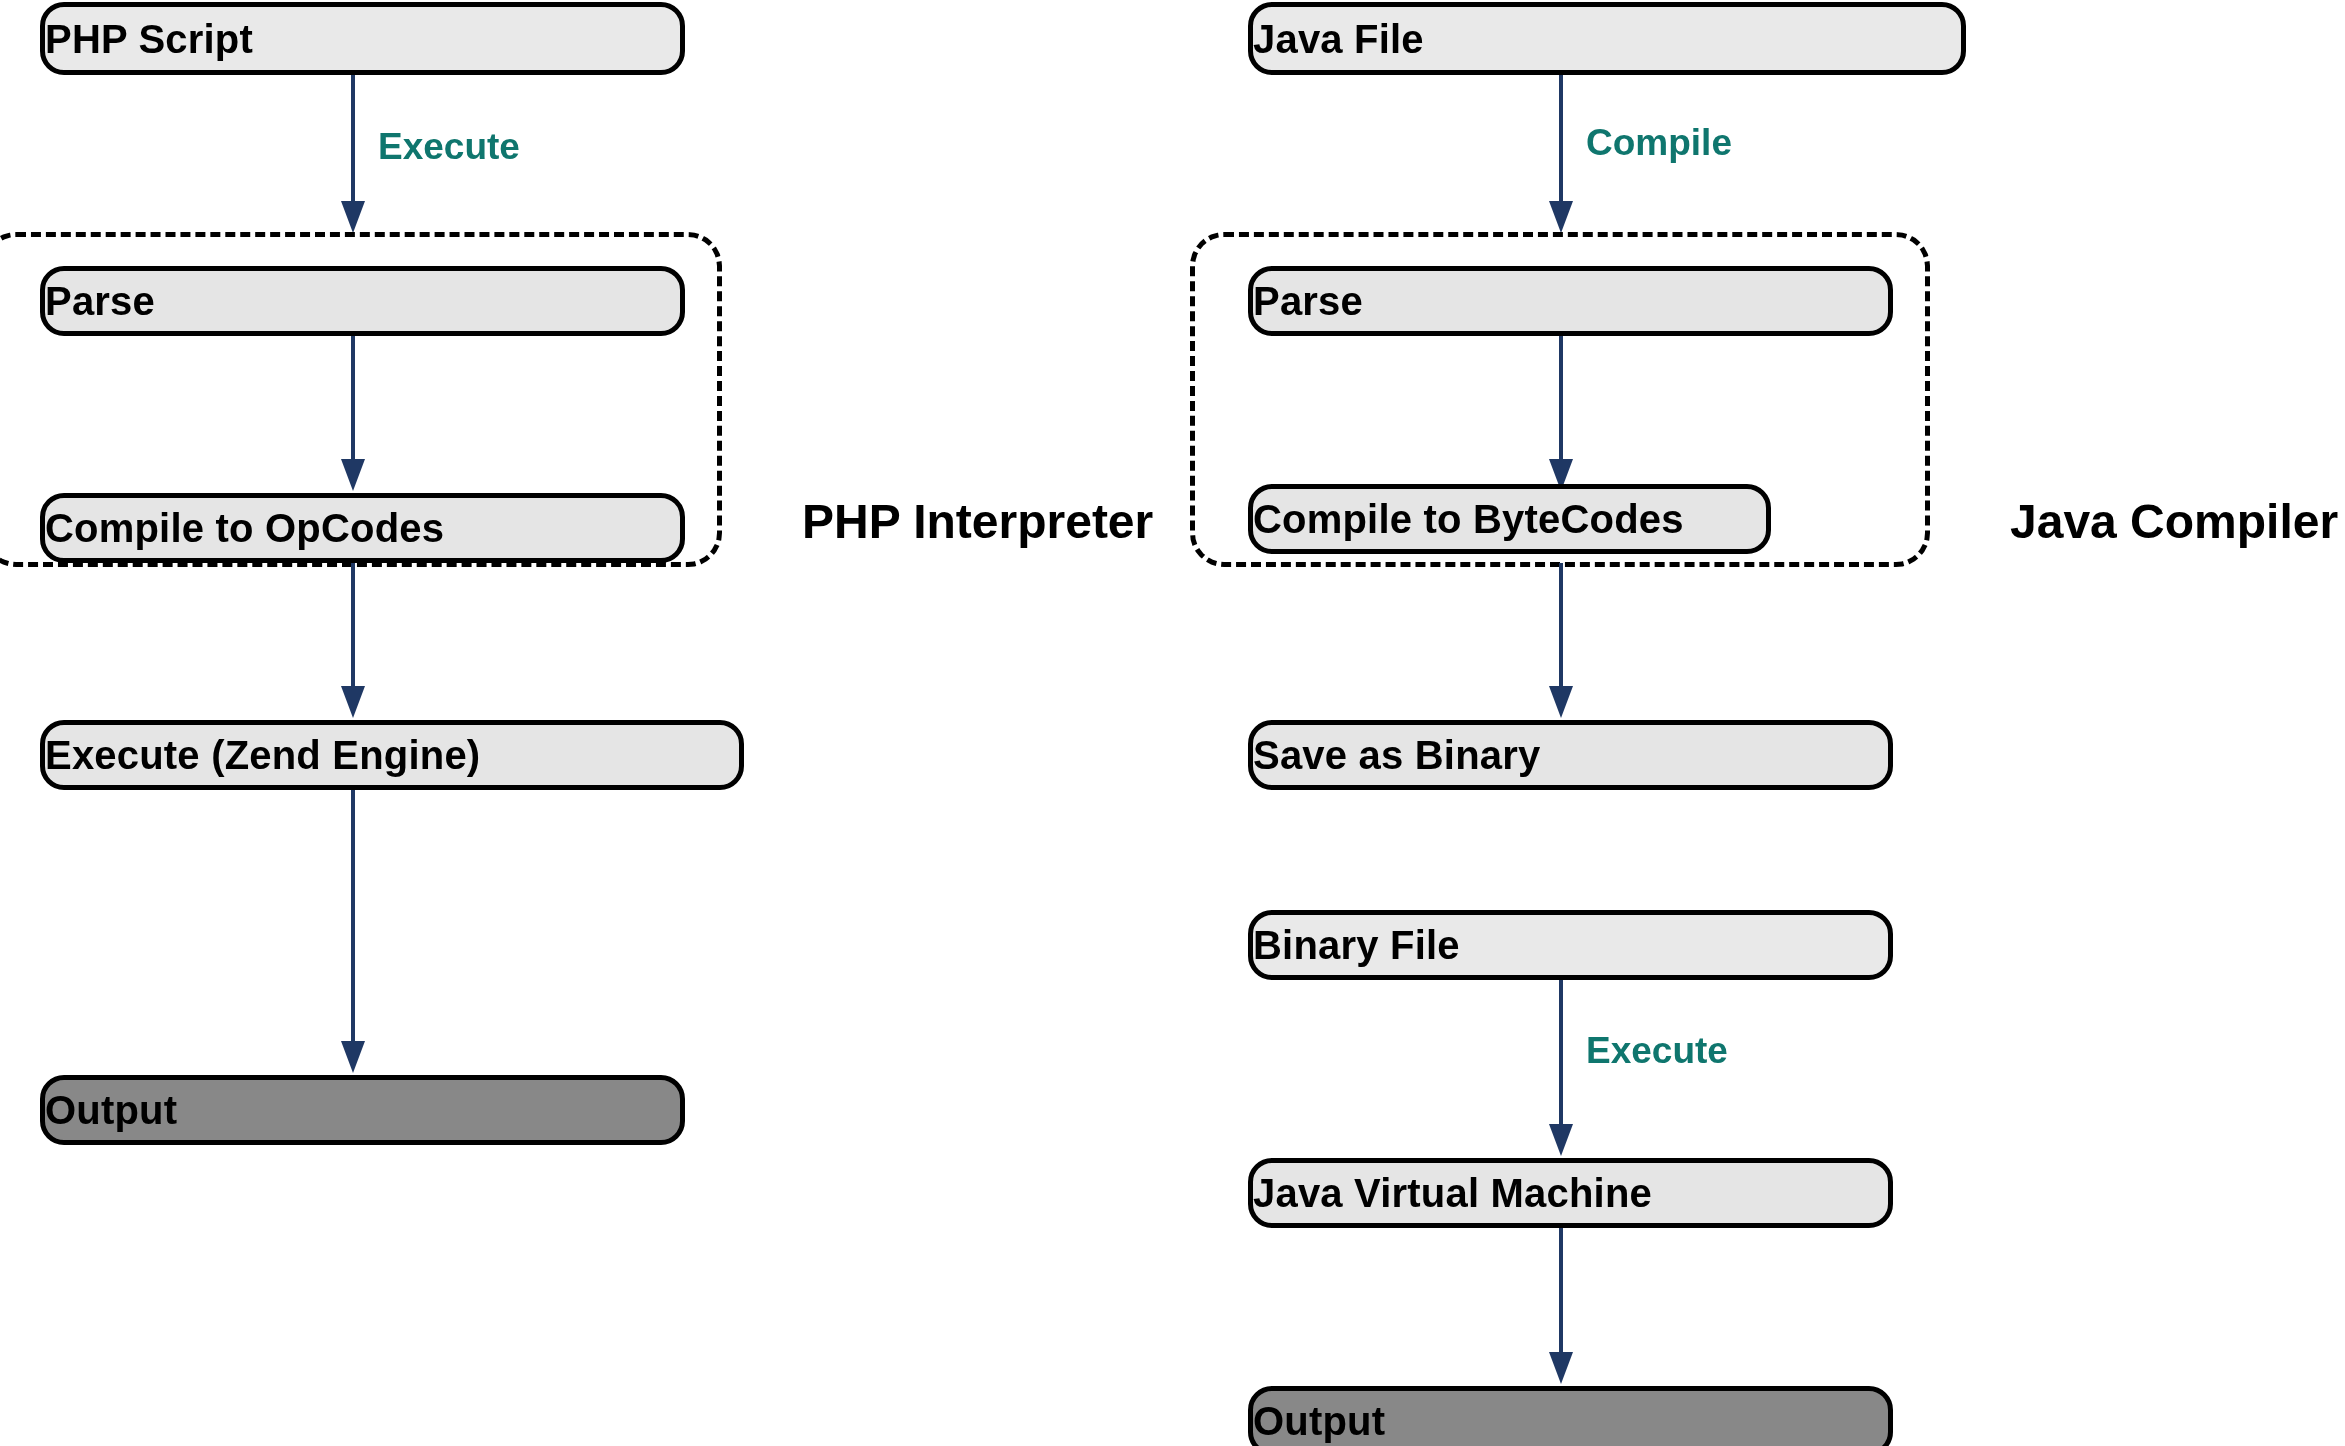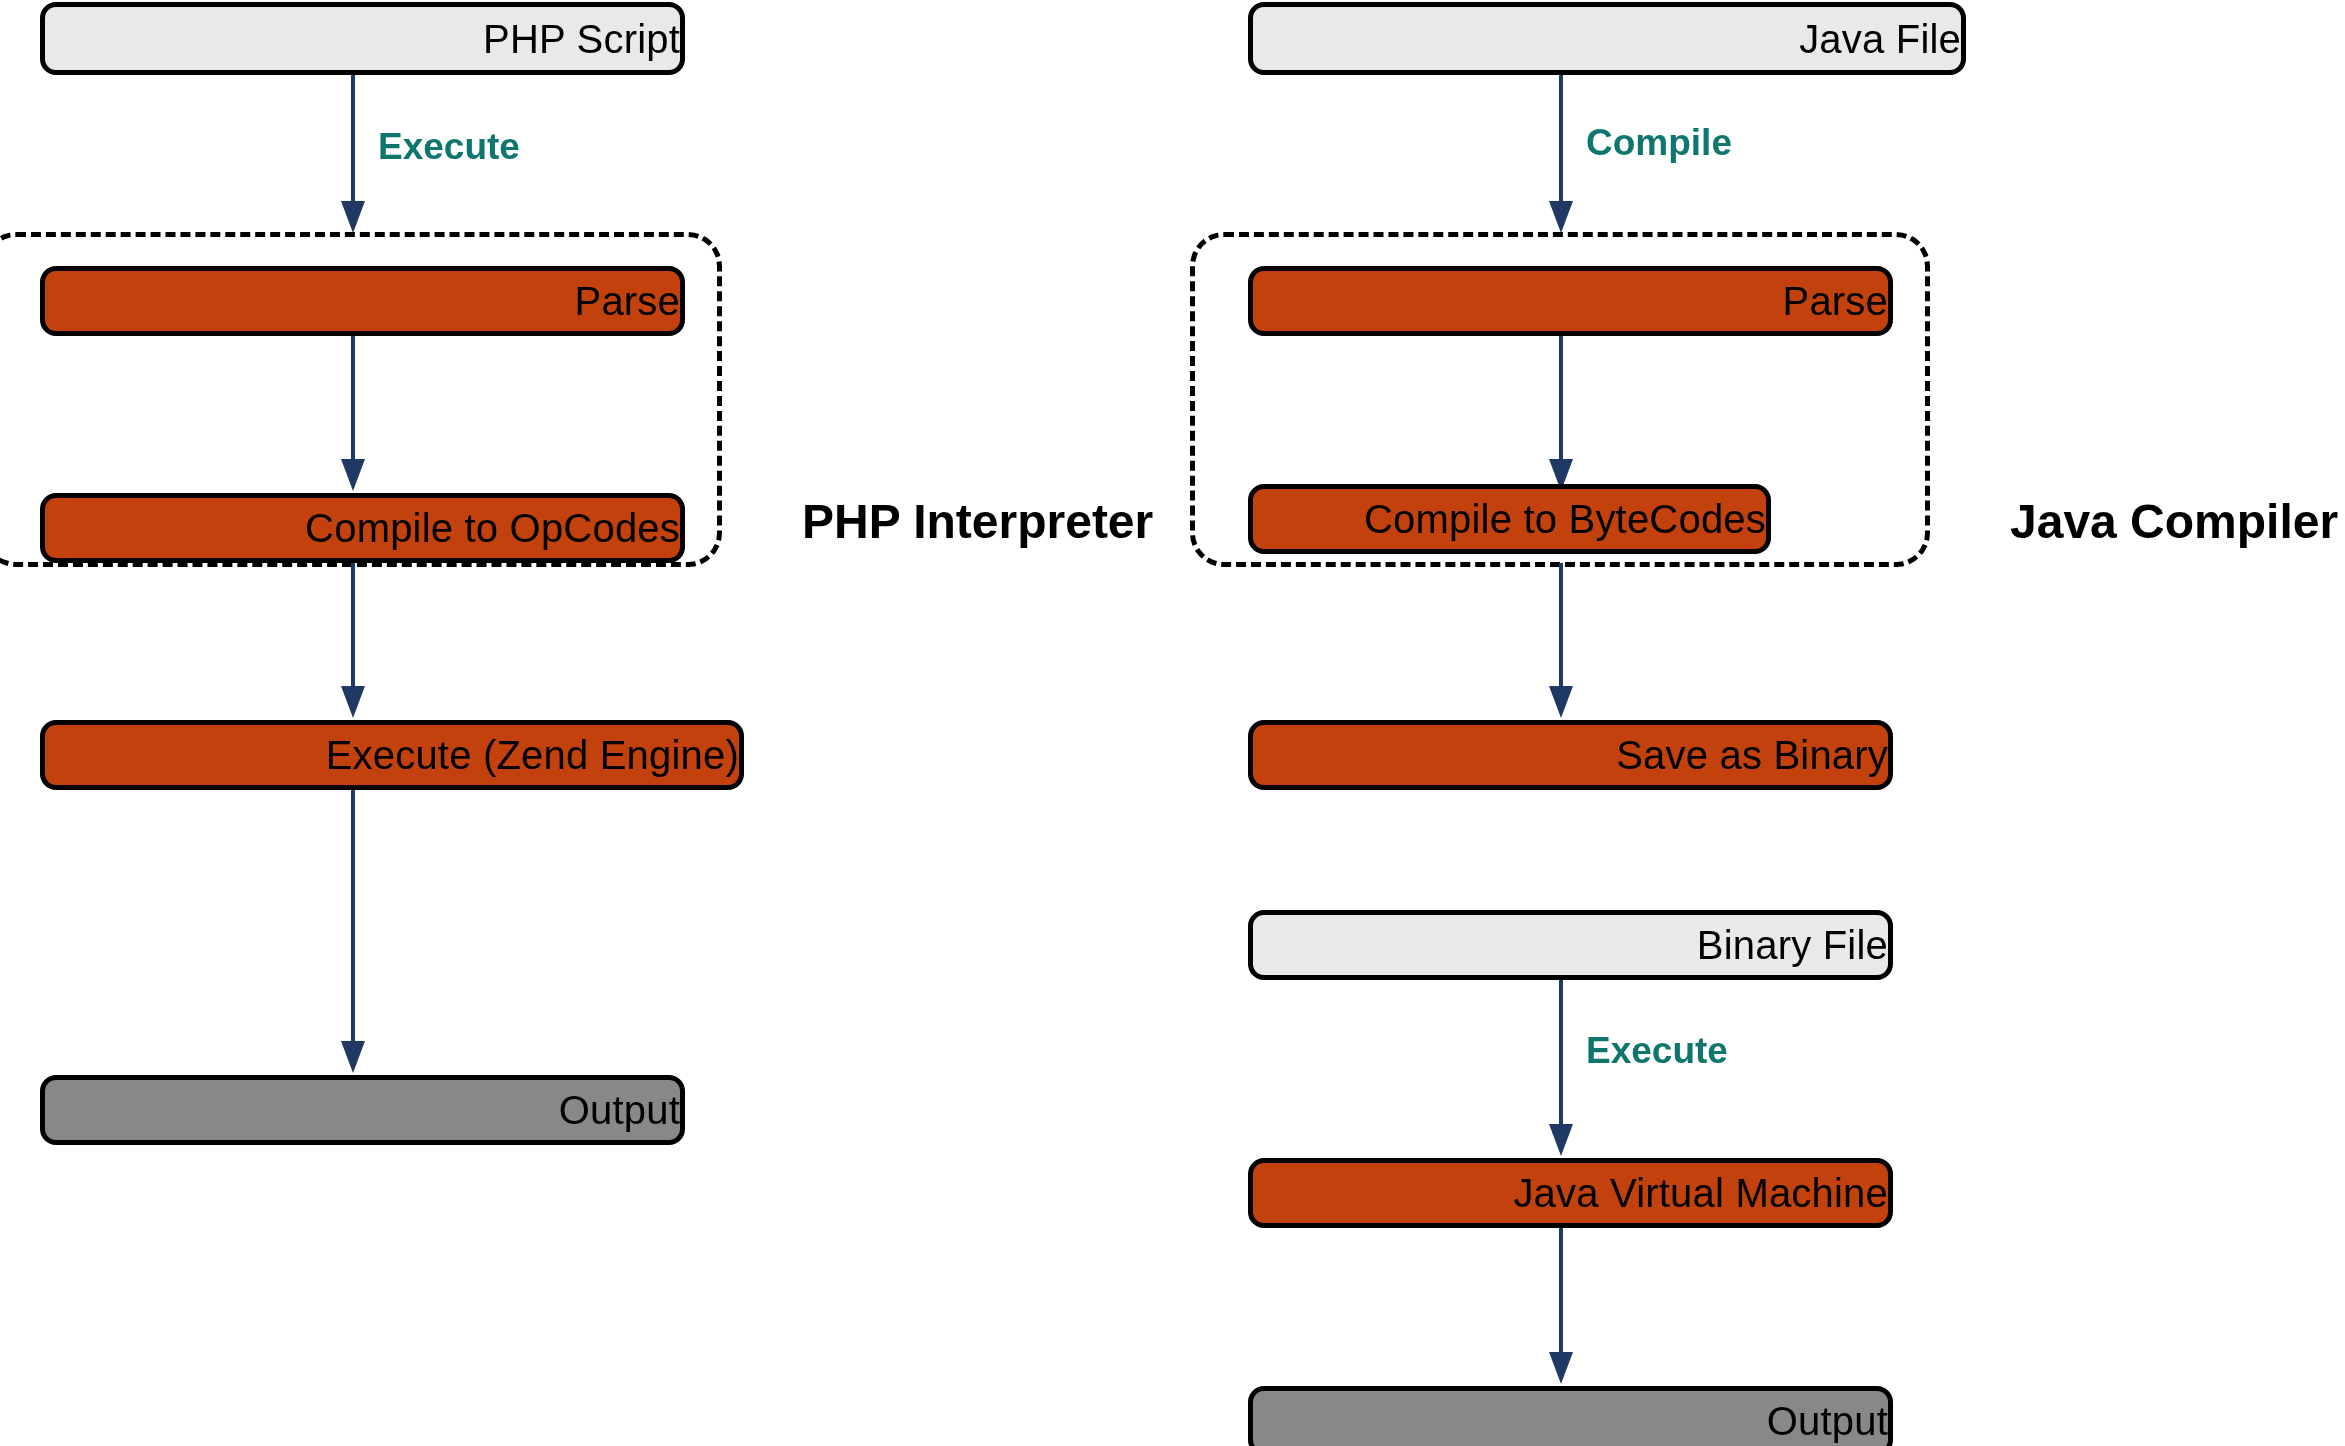--- a/index.html
+++ b/index.html
@@ -7,33 +7,33 @@
        font-family:"Liberation Sans","DejaVu Sans",sans-serif;
        -webkit-font-smoothing:antialiased;overflow:hidden;}
 
   .stage{position:absolute;left:0;top:0;width:2345px;height:1446px;}
 
   
   .node{
     position:absolute;
     box-sizing:border-box;
     border:5px solid #000000;
-    border-radius:16px;
+    border-radius:24px;
     display:flex;
     align-items:center;
-    justify-content:flex-end;
+    justify-content:flex-start;
     color:#000000;
     font-size:40px;
-    font-weight:400;
+    font-weight:700;
     letter-spacing:0.2px;
     line-height:1;
     white-space:nowrap;
   }
   .node.light { background:#e9e9e9; }
-  .node.mid   { background:#c2410c; }
+  .node.mid   { background:#e5e5e5; }
   .node.dark  { background:#888888; }
 
   
   .group{
     position:absolute;
     box-sizing:border-box;
     border:5px dashed #000000;
     border-radius:34px;
     background:transparent;
   }

